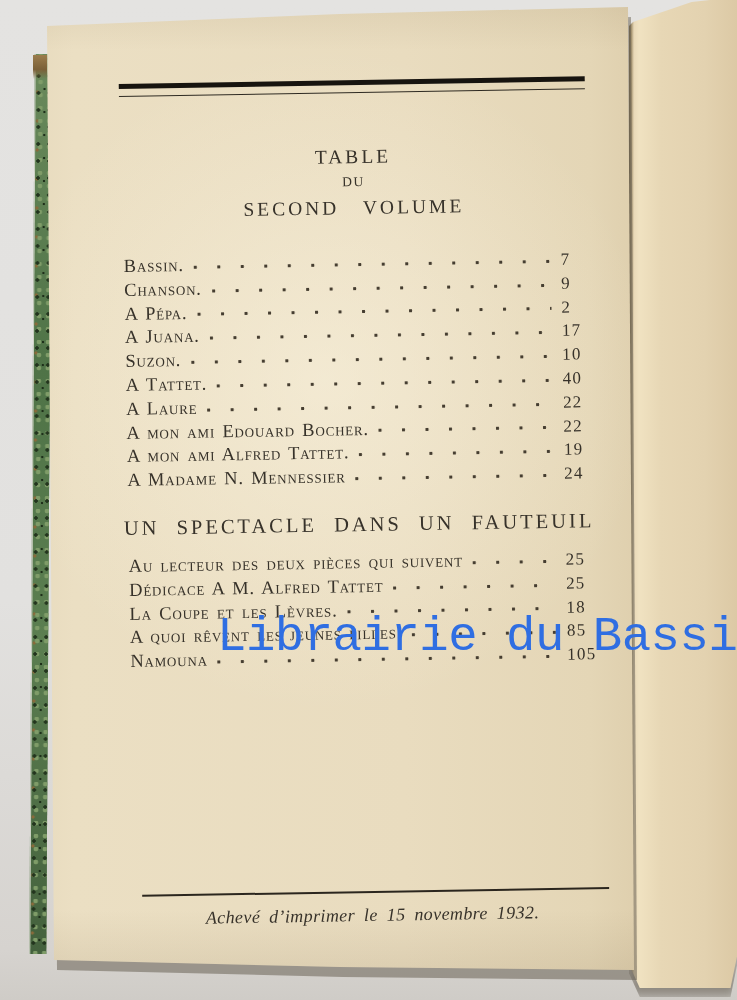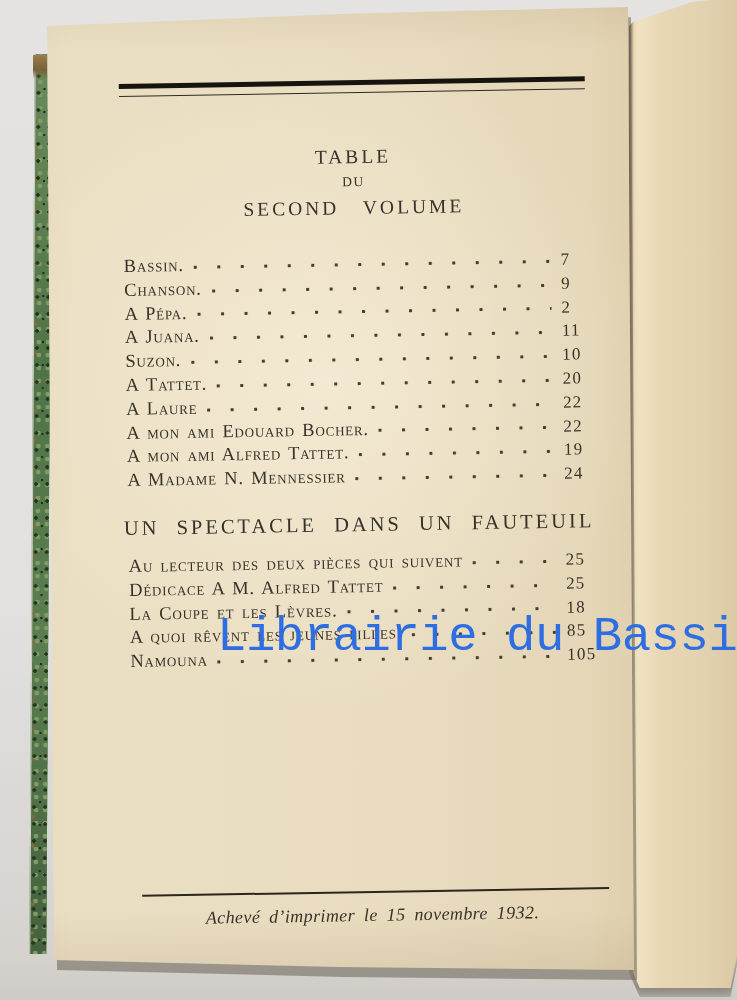--- a/index.html
+++ b/index.html
@@ -136,33 +136,33 @@
 
   <div class="toc-row">
     <span class="toc-title">A Pépa.</span>
     <span class="toc-leader"></span>
     <span class="toc-page">2</span>
   </div>
 
   <div class="toc-row">
     <span class="toc-title">A Juana.</span>
     <span class="toc-leader"></span>
-    <span class="toc-page">11</span>
+    <span class="toc-page">17</span>
   </div>
 
   <div class="toc-row">
     <span class="toc-title">Suzon.</span>
     <span class="toc-leader"></span>
     <span class="toc-page">10</span>
   </div>
 
   <div class="toc-row">
     <span class="toc-title">A Tattet.</span>
     <span class="toc-leader"></span>
-    <span class="toc-page">20</span>
+    <span class="toc-page">40</span>
   </div>
 
   <div class="toc-row">
     <span class="toc-title">A Laure</span>
     <span class="toc-leader"></span>
     <span class="toc-page">22</span>
   </div>
 
   <div class="toc-row">
     <span class="toc-title">A mon ami Edouard Bocher.</span>

